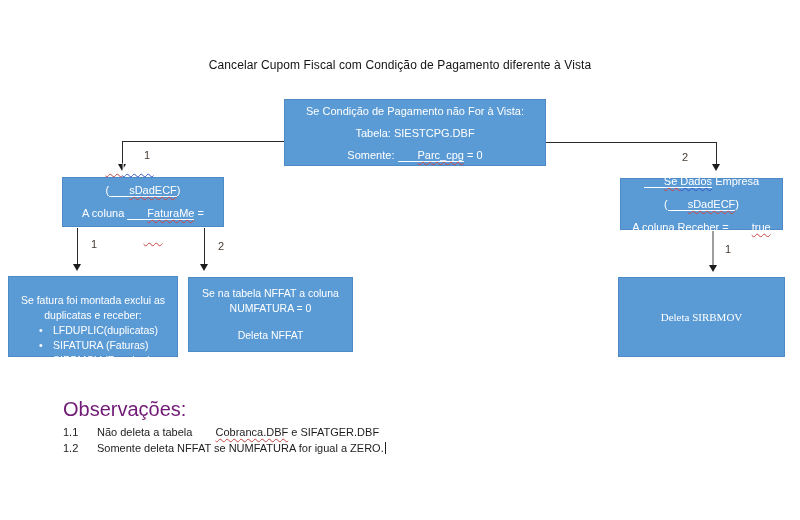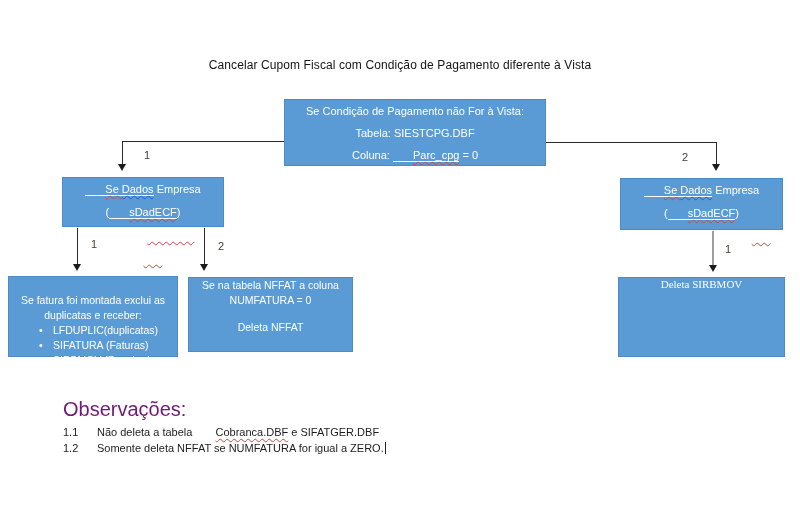--- a/index.html
+++ b/index.html
@@ -21,20 +21,21 @@
     color: #141414;
     letter-spacing: 0.1px;
   }
   .fc-box {
     position: absolute;
     background: #5b9bd5;
     border: 1px solid #4e89c8;
     color: #ffffff;
     display: flex;
     flex-direction: column;
+    justify-content: center;
     text-align: center;
     font-size: 11px;
   }
   .seg { white-space: pre-wrap; }
   .u { border-bottom: 1px solid currentColor; }
   .wavy-red {
     text-decoration: underline wavy #cc4444;
     text-decoration-thickness: 1px;
     text-underline-offset: 2px;
     text-decoration-skip-ink: none;
@@ -50,21 +51,21 @@
   .box-left { left: 62px;  top: 177px; width: 162px; height: 50px; line-height: 23px; }
   .box-right { left: 620px; top: 178px; width: 163px; height: 52px; line-height: 23px; }
   .box-exclude {
     left: 8px; top: 276px; width: 170px; height: 81px;
     font-size: 10.5px; line-height: 15px;
     justify-content: flex-start; padding-top: 16px;
   }
   .box-nffat {
     left: 188px; top: 277px; width: 165px; height: 75px;
     font-size: 10.5px; line-height: 15px;
-    justify-content: flex-start; padding-top: 0;
+    justify-content: flex-start; padding-top: 8px;
   }
   .box-sirbmov { left: 618px; top: 277px; width: 167px; height: 80px; font-family: Liberation Serif, serif; }
   .bullet-row {
     display: flex;
     text-align: left;
     padding-left: 30px;
   }
   .bullet-dot { width: 14px; flex: 0 0 14px; }
   .nffat-line2 { margin-top: 12px; }
   .hline { position: absolute; height: 1px; background: #2a2a2a; }
@@ -113,21 +114,21 @@
   <div class="doc-title">Cancelar Cupom Fiscal com Condição de Pagamento diferente à Vista</div>
 
   <div class="fc-box box-root">
     <div>
       <span class="seg">Se Condição de Pagamento não For à Vista:</span>
     </div>
     <div>
       <span class="seg">Tabela: SIESTCPG.DBF</span>
     </div>
     <div>
-      <span class="seg">Coluna: </span><span class="seg u wavy-red">Parc_cpg</span><span class="seg"> = 0</span>
+      <span class="seg">Somente: </span><span class="seg u wavy-red">Parc_cpg</span><span class="seg"> = 0</span>
     </div>
   </div>
 
   <div class="hline" style="left:122px; top:141px; width:162px;"></div>
   <div class="vline" style="left:122px; top:141px; height:24px;"></div>
   <div class="arrowhead" style="left:118px; top:164px;"></div>
   <div class="conn-label" style="left:144px; top:149px;">1</div>
 
   <div class="hline" style="left:546px; top:142px; width:170px;"></div>
   <div class="vline" style="left:716px; top:142px; height:23px;"></div>

